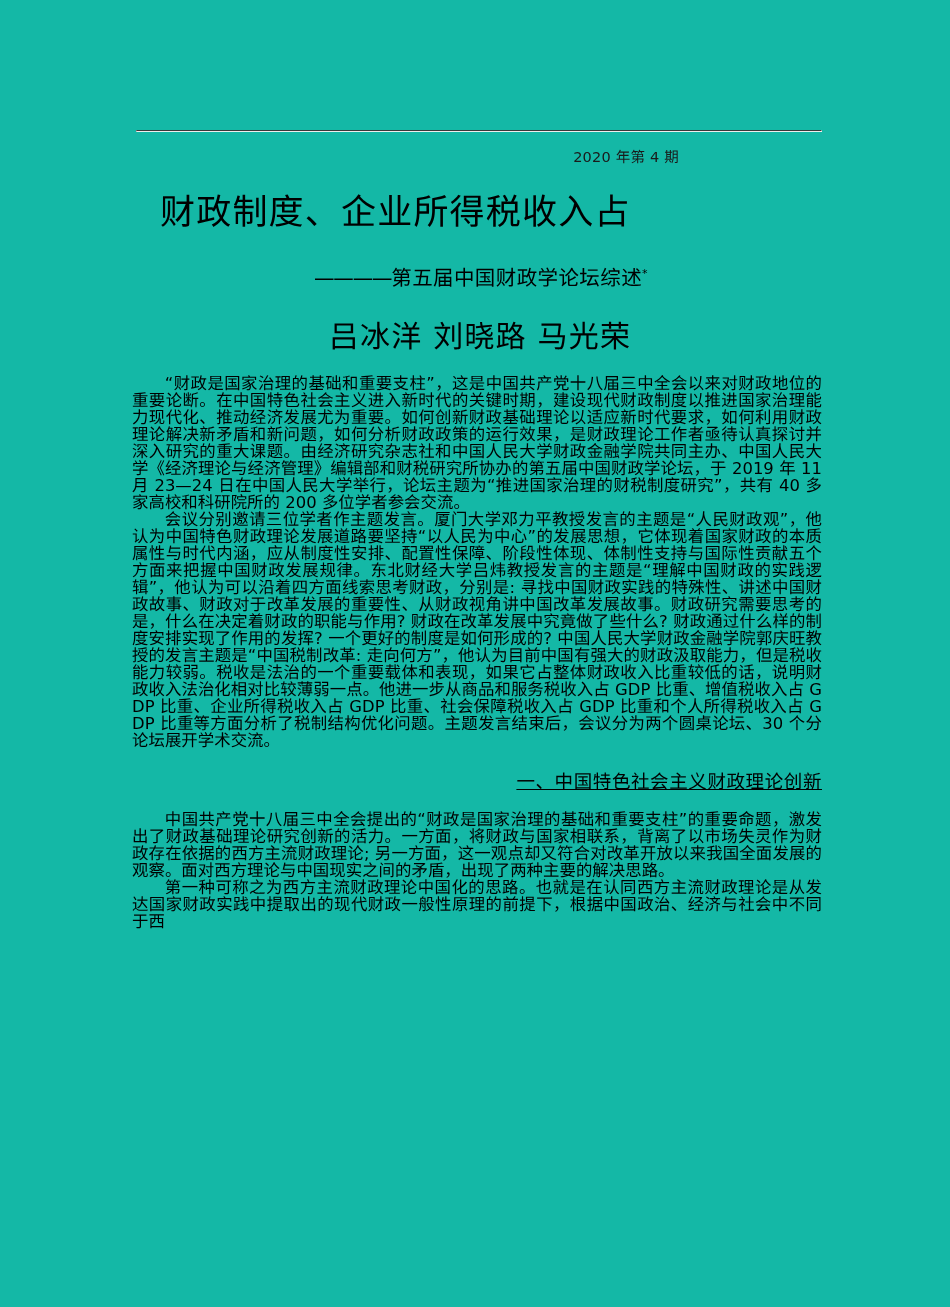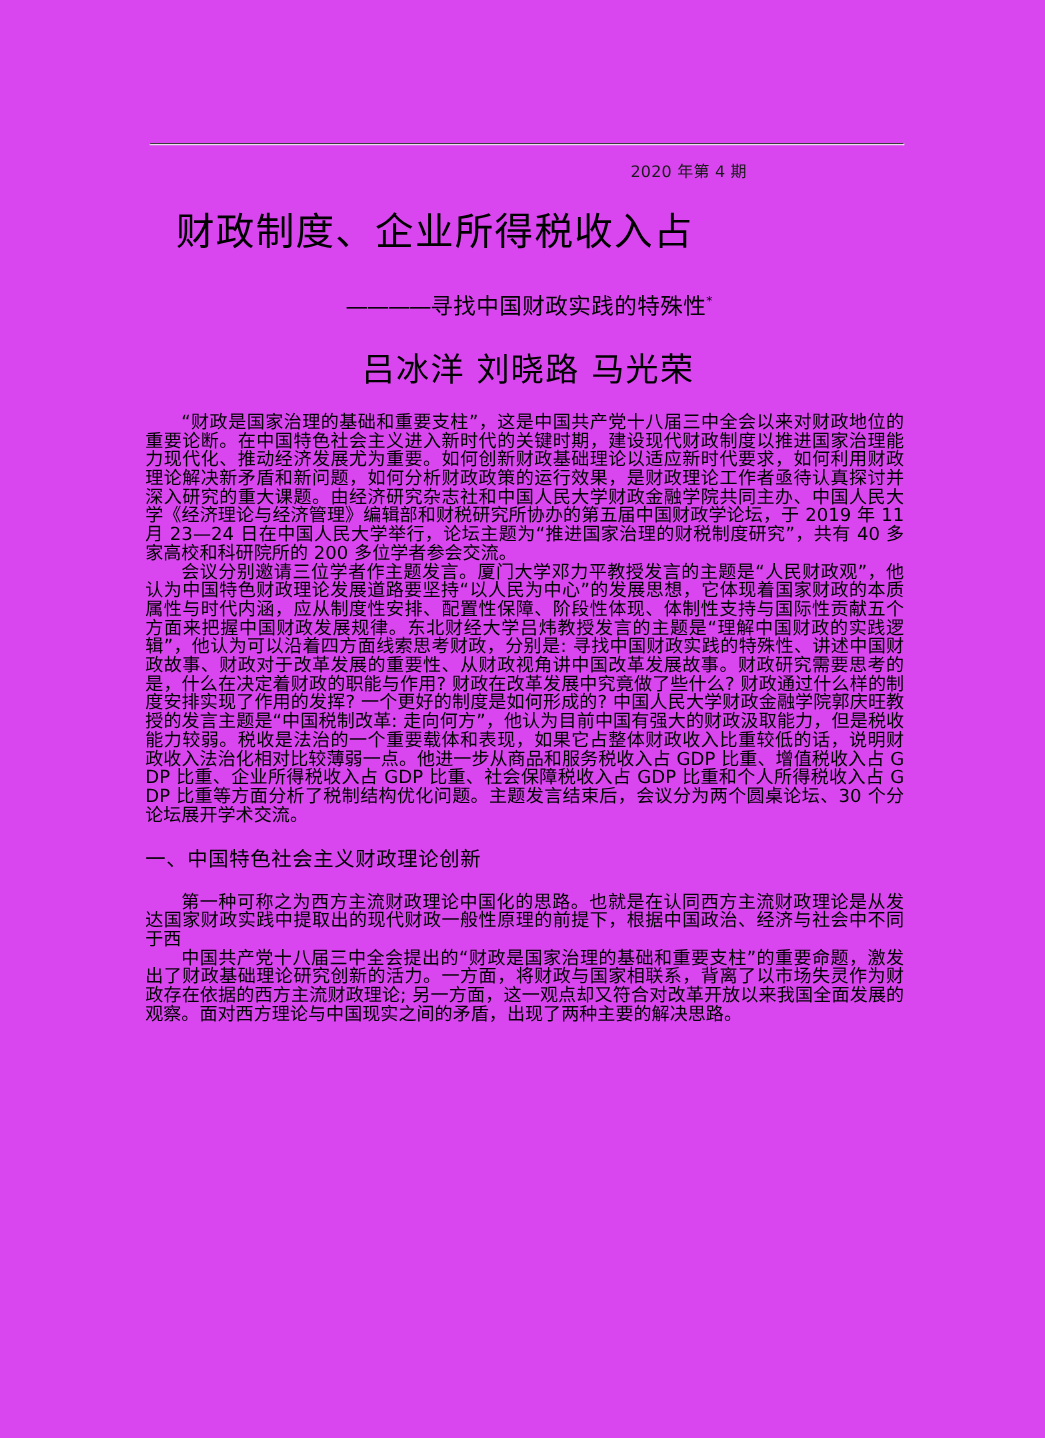--- a/index.html
+++ b/index.html
@@ -11,21 +11,21 @@
   body {
     font-family: "DejaVu Sans", "Liberation Sans", sans-serif;
     color: #000000;
     -webkit-font-smoothing: antialiased;
   }
   .page {
     position: relative;
     width: 950px;
     height: 1307px;
     margin: 0 auto;
-    background: #d946ef;
+    background: #14b8a6;
     overflow: hidden;
     box-sizing: border-box;
   }
 
   
   .header-block {
     position: absolute;
     left: 136px;
     top: 130px;
     width: 684px;
@@ -112,48 +112,49 @@
     word-break: break-all;
   }
   p.para + p.para {
     margin-top: 0;
   }
   h2.section-heading {
     margin: 21px 0 16px 0;
     font-size: 18.5px;
     line-height: 1.35;
     font-weight: 400;
-    text-align: left;
+    text-align: right;
     letter-spacing: 0.6px;
     color: #000;
+    text-decoration: underline;
   }
 </style>
 </head>
 <body>
 
 <div class="page">
 
   <div class="header-block">
     <hr class="header-rule">
     <div class="issue-line">2020 年第 4 期</div>
   </div>
 
   <div class="title-block">
     <h1 class="doc-title">财政制度、企业所得税收入占</h1>
 
     <div class="doc-subtitle">
-      <span class="dash-run">————</span><span>寻找中国财政实践的特殊性</span><span class="footnote-mark">*</span>
+      <span class="dash-run">————</span><span>第五届中国财政学论坛综述</span><span class="footnote-mark">*</span>
     </div>
 
     <div class="doc-authors">吕冰洋 刘晓路 马光荣</div>
   </div>
 
   <div class="body-block">
     <p class="para">“财政是国家治理的基础和重要支柱”，这是中国共产党十八届三中全会以来对财政地位的重要论断。在中国特色社会主义进入新时代的关键时期，建设现代财政制度以推进国家治理能力现代化、推动经济发展尤为重要。如何创新财政基础理论以适应新时代要求，如何利用财政理论解决新矛盾和新问题，如何分析财政政策的运行效果，是财政理论工作者亟待认真探讨并深入研究的重大课题。由经济研究杂志社和中国人民大学财政金融学院共同主办、中国人民大学《经济理论与经济管理》编辑部和财税研究所协办的第五届中国财政学论坛，于 2019 年 11 月 23—24 日在中国人民大学举行，论坛主题为“推进国家治理的财税制度研究”，共有 40 多家高校和科研院所的 200 多位学者参会交流。</p>
     <p class="para">会议分别邀请三位学者作主题发言。厦门大学邓力平教授发言的主题是“人民财政观”，他认为中国特色财政理论发展道路要坚持“以人民为中心”的发展思想，它体现着国家财政的本质属性与时代内涵，应从制度性安排、配置性保障、阶段性体现、体制性支持与国际性贡献五个方面来把握中国财政发展规律。东北财经大学吕炜教授发言的主题是“理解中国财政的实践逻辑”，他认为可以沿着四方面线索思考财政，分别是: 寻找中国财政实践的特殊性、讲述中国财政故事、财政对于改革发展的重要性、从财政视角讲中国改革发展故事。财政研究需要思考的是，什么在决定着财政的职能与作用? 财政在改革发展中究竟做了些什么? 财政通过什么样的制度安排实现了作用的发挥? 一个更好的制度是如何形成的? 中国人民大学财政金融学院郭庆旺教授的发言主题是“中国税制改革: 走向何方”，他认为目前中国有强大的财政汲取能力，但是税收能力较弱。税收是法治的一个重要载体和表现，如果它占整体财政收入比重较低的话，说明财政收入法治化相对比较薄弱一点。他进一步从商品和服务税收入占 GDP 比重、增值税收入占 GDP 比重、企业所得税收入占 GDP 比重、社会保障税收入占 GDP 比重和个人所得税收入占 GDP 比重等方面分析了税制结构优化问题。主题发言结束后，会议分为两个圆桌论坛、30 个分论坛展开学术交流。</p>
 
     <h2 class="section-heading">一、中国特色社会主义财政理论创新</h2>
 
+    <p class="para">中国共产党十八届三中全会提出的“财政是国家治理的基础和重要支柱”的重要命题，激发出了财政基础理论研究创新的活力。一方面，将财政与国家相联系，背离了以市场失灵作为财政存在依据的西方主流财政理论; 另一方面，这一观点却又符合对改革开放以来我国全面发展的观察。面对西方理论与中国现实之间的矛盾，出现了两种主要的解决思路。</p>
     <p class="para">第一种可称之为西方主流财政理论中国化的思路。也就是在认同西方主流财政理论是从发达国家财政实践中提取出的现代财政一般性原理的前提下，根据中国政治、经济与社会中不同于西</p>
-    <p class="para">中国共产党十八届三中全会提出的“财政是国家治理的基础和重要支柱”的重要命题，激发出了财政基础理论研究创新的活力。一方面，将财政与国家相联系，背离了以市场失灵作为财政存在依据的西方主流财政理论; 另一方面，这一观点却又符合对改革开放以来我国全面发展的观察。面对西方理论与中国现实之间的矛盾，出现了两种主要的解决思路。</p>
   </div>
 
 </div>
 
 </body></html>

